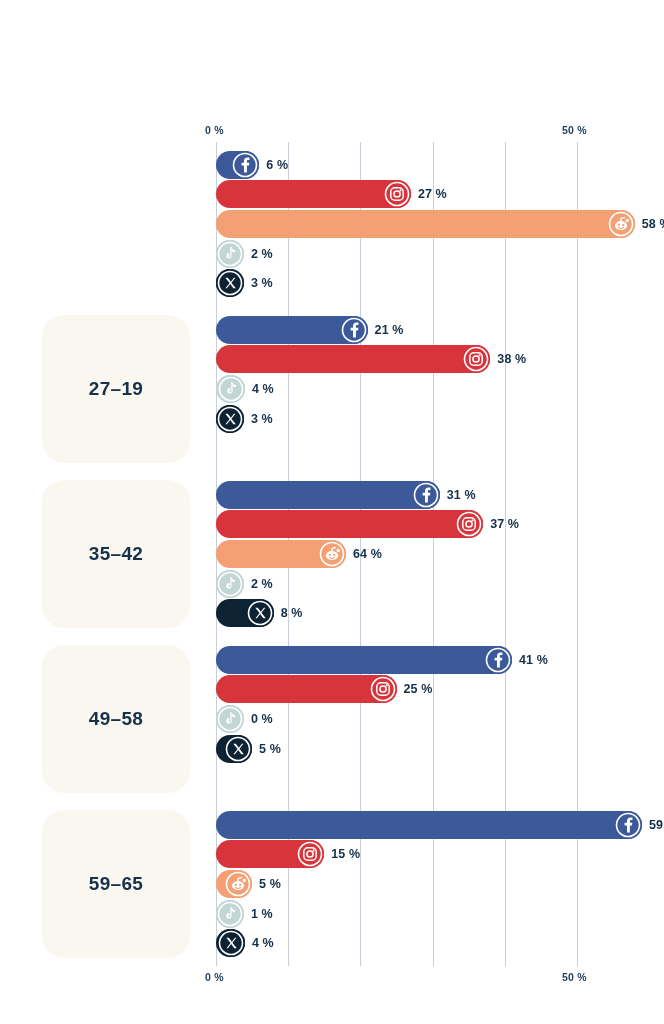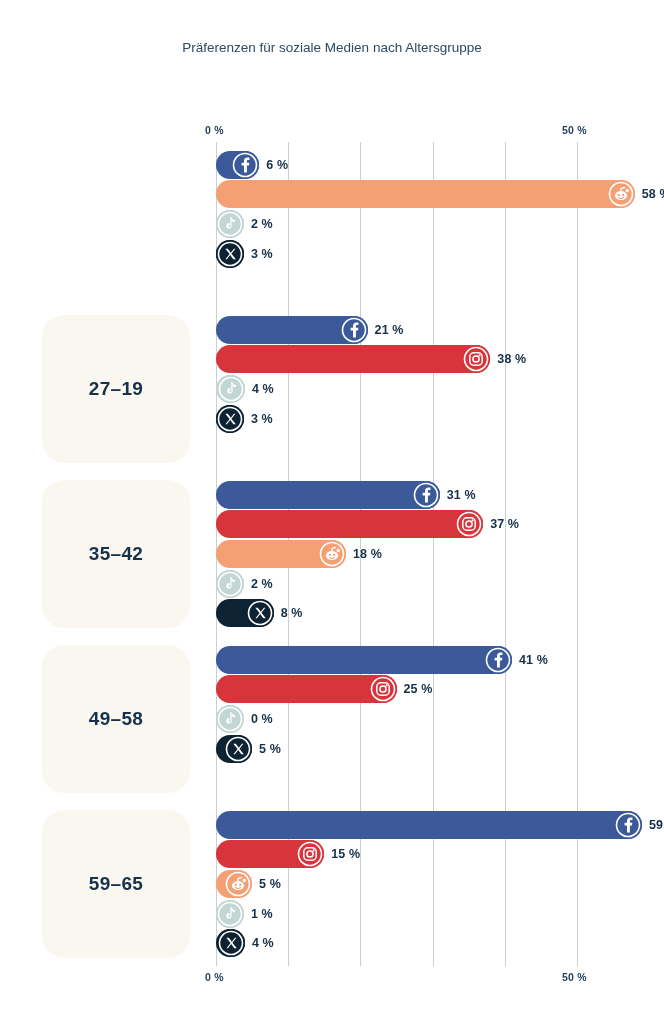--- a/index.html
+++ b/index.html
@@ -141,21 +141,20 @@
     color: #16304a;
     margin-left: 7px;
     white-space: nowrap;
     letter-spacing: 0.1px;
   }
 </style>
 </head>
 <body>
 
 <div class="header">
-  <p class="chart-subtitle">Präferenzen für soziale Medien nach Altersgruppe</p>
 </div>
 
 <div class="plot">
   <div class="plot-area" id="grid-host">
       <div class="gridline" style="left: 0px;"></div>
       <div class="gridline" style="left: 72.2px;"></div>
       <div class="gridline" style="left: 144.4px;"></div>
       <div class="gridline" style="left: 216.6px;"></div>
       <div class="gridline" style="left: 288.8px;"></div>
       <div class="gridline" style="left: 361px;"></div>
@@ -179,20 +178,36 @@
                   <path d="M15.9 14.6h2.1l.35-2.8h-2.45v-1.5c0-.78.25-1.32 1.4-1.32h1.15V6.5c-.35-.05-1.15-.12-2.05-.12-2.05 0-3.4 1.2-3.4 3.45v1.97H10.6v2.8h2.4V21.5h2.9z" fill="#fff"></path>
                 </svg>
               </span>
             </div>
             <span class="bar-value">6 %</span>
           </div>
         </div>
         <div class="bar-row">
           <div class="bar-track">
             <div style="position: relative; display: flex; align-items: center;">
+              <div class="bar-fill" style="background: rgb(216, 52, 60); width: 194.94px;"></div>
+              <span class="bar-icon" style="background: rgb(216, 52, 60);">
+                <svg width="28" height="28" viewBox="0 0 28 28">
+                  <circle cx="14" cy="14" r="11.5" fill="none" stroke="#fff" stroke-width="1.6"></circle>
+                  <rect x="7.8" y="7.8" width="12.4" height="12.4" rx="4" fill="none" stroke="#fff" stroke-width="1.5"></rect>
+                  <circle cx="14" cy="14" r="3.1" fill="none" stroke="#fff" stroke-width="1.5"></circle>
+                  <circle cx="17.6" cy="10.4" r="1.05" fill="#fff"></circle>
+                </svg>
+              </span>
+            </div>
+            <span class="bar-value">27 %</span>
+          </div>
+        </div>
+        <div class="bar-row">
+          <div class="bar-track">
+            <div style="position: relative; display: flex; align-items: center;">
               <div class="bar-fill" style="background: rgb(244, 160, 116); width: 418.76px;"></div>
               <span class="bar-icon" style="background: rgb(244, 160, 116);">
                 <svg width="28" height="28" viewBox="0 0 28 28">
                   <circle cx="14" cy="14" r="11.5" fill="none" stroke="#fff" stroke-width="1.6"></circle>
                   <ellipse cx="14" cy="15.6" rx="6.1" ry="4.5" fill="#fff"></ellipse>
                   <circle cx="20.3" cy="10.5" r="1.7" fill="#fff"></circle>
                   <path d="M14 11.3V8.4l3.6-.9" fill="none" stroke="#fff" stroke-width="1.3" stroke-linecap="round"></path>
                   <circle cx="11.8" cy="14.9" r="1.15" fill="#f4a074"></circle>
                   <circle cx="16.2" cy="14.9" r="1.15" fill="#f4a074"></circle>
                   <path d="M11.5 17.5c1.5 1.2 3.5 1.2 5 0" fill="none" stroke="#f4a074" stroke-width="1.1" stroke-linecap="round"></path>
@@ -343,21 +358,21 @@
                   <circle cx="14" cy="14" r="11.5" fill="none" stroke="#fff" stroke-width="1.6"></circle>
                   <ellipse cx="14" cy="15.6" rx="6.1" ry="4.5" fill="#fff"></ellipse>
                   <circle cx="20.3" cy="10.5" r="1.7" fill="#fff"></circle>
                   <path d="M14 11.3V8.4l3.6-.9" fill="none" stroke="#fff" stroke-width="1.3" stroke-linecap="round"></path>
                   <circle cx="11.8" cy="14.9" r="1.15" fill="#f4a074"></circle>
                   <circle cx="16.2" cy="14.9" r="1.15" fill="#f4a074"></circle>
                   <path d="M11.5 17.5c1.5 1.2 3.5 1.2 5 0" fill="none" stroke="#f4a074" stroke-width="1.1" stroke-linecap="round"></path>
                 </svg>
               </span>
             </div>
-            <span class="bar-value">18 %</span>
+            <span class="bar-value">64 %</span>
           </div>
         </div>
         <div class="bar-row">
           <div class="bar-track">
             <div style="position: relative; display: flex; align-items: center;">
               <div class="bar-fill" style="background: rgb(194, 214, 212); width: 28px;"></div>
               <span class="bar-icon" style="background: rgb(194, 214, 212);">
                 <svg width="28" height="28" viewBox="0 0 28 28">
                   <circle cx="14" cy="14" r="11.5" fill="none" stroke="#fff" stroke-width="1.6"></circle>
                   <path d="M15.6 6.9v8.9a2.7 2.7 0 1 1-2.2-2.65v2.45a.85.85 0 1 0 .95.85V6.9z" fill="#fff"></path>

